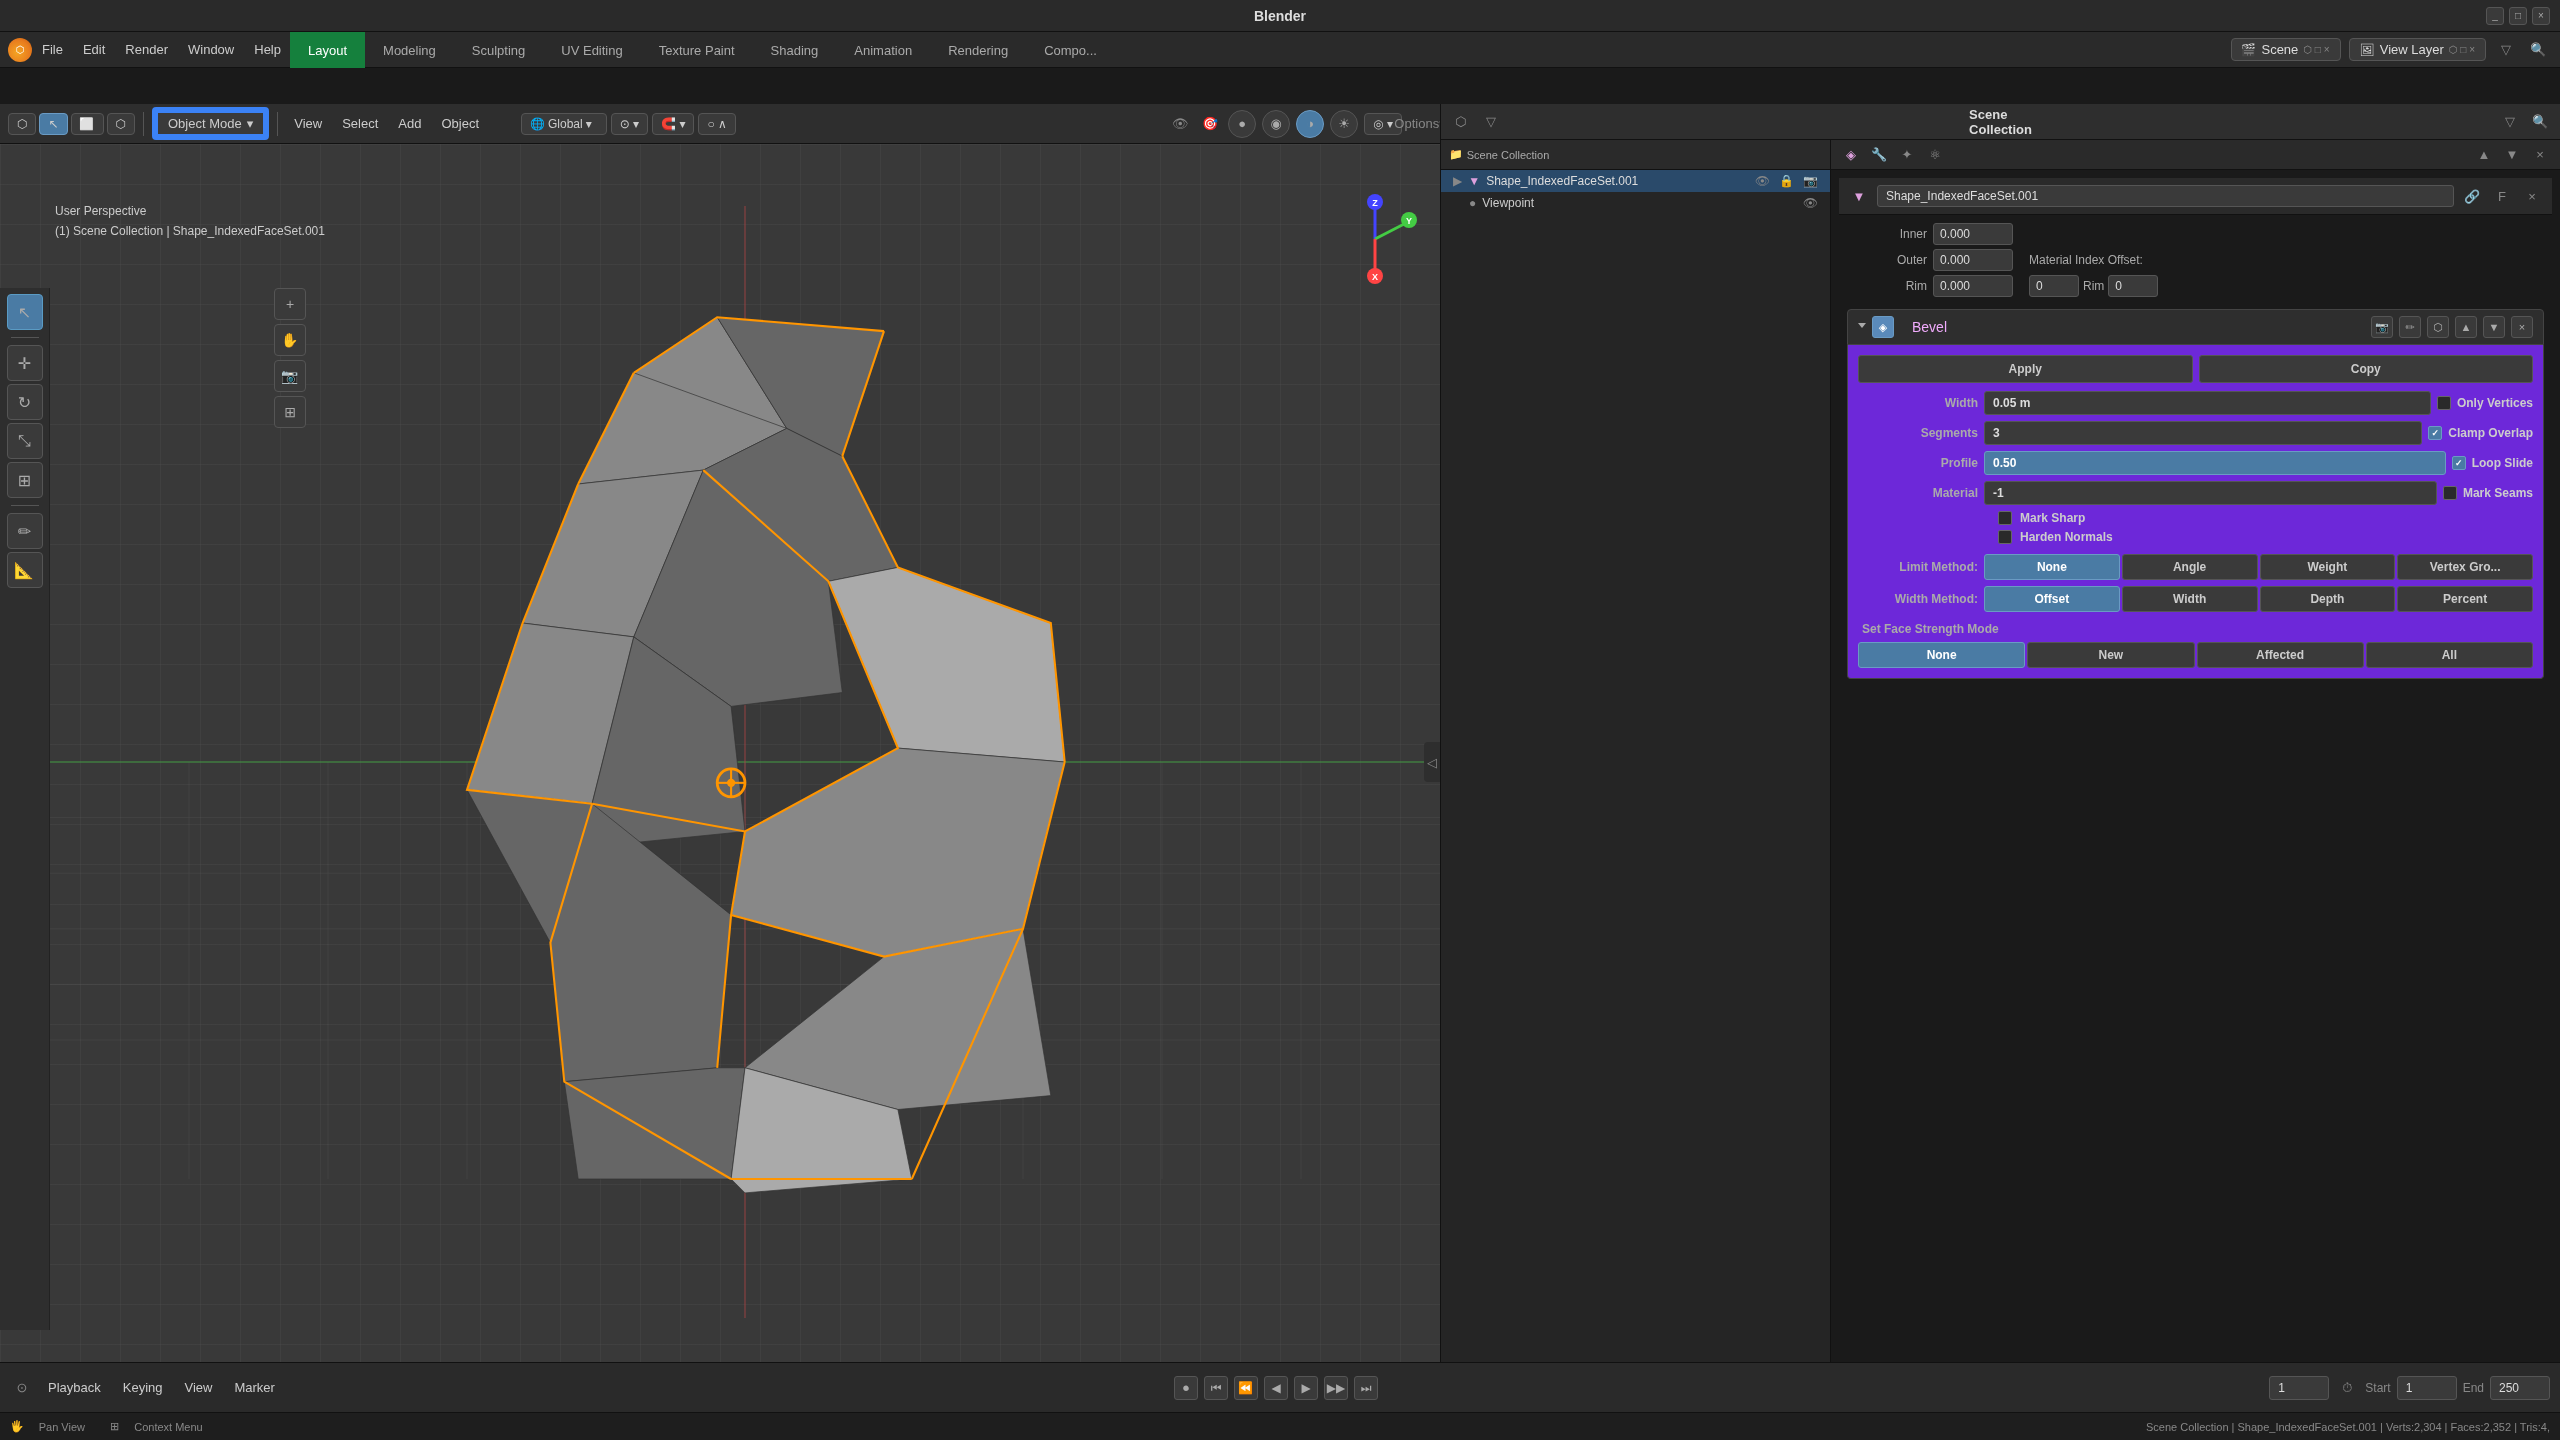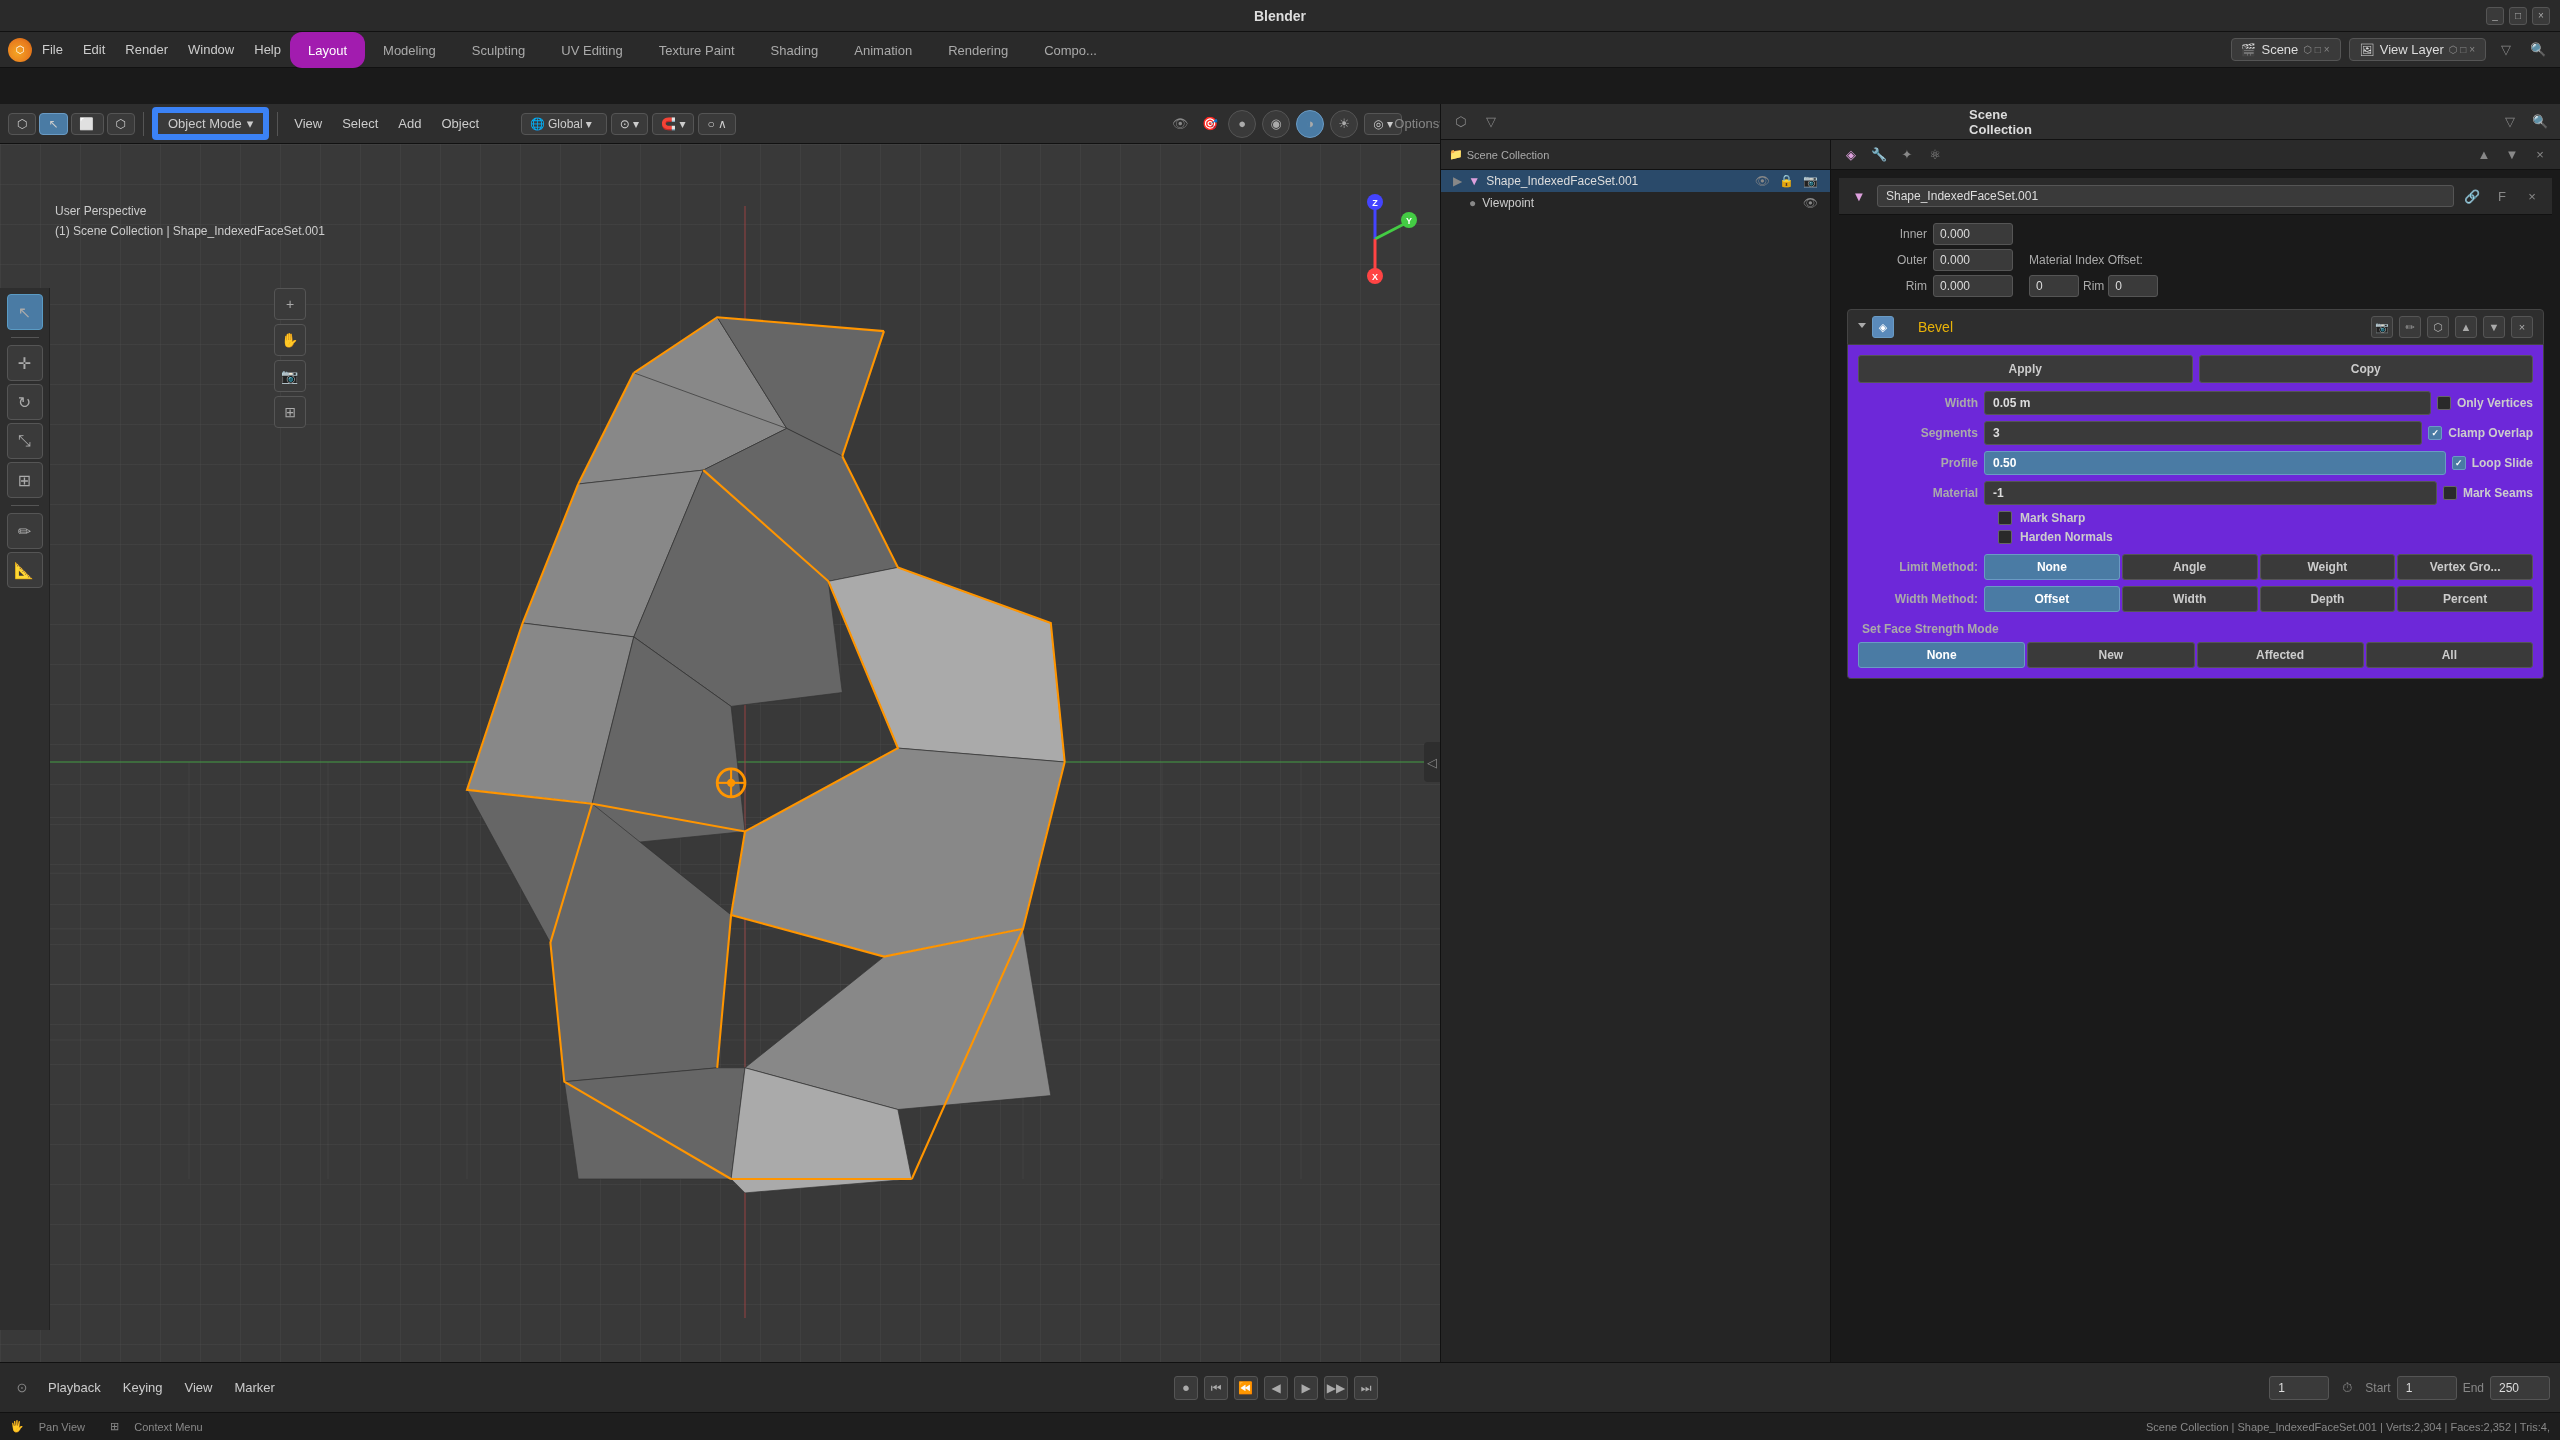--- a/index.html
+++ b/index.html
@@ -67,23 +67,22 @@
     }
     .workspace-tab {
       padding: 6px 18px;
       color: #aaa;
       cursor: pointer;
       font-size: 13px;
       height: 100%;
       display: flex; align-items: center;
     }
     .workspace-tab.active {
-      background: #a21caf;
+      background: #15803d;
       color: #fff;
-      border-radius: 12px;
     }
     .scene-label {
       background: #3a3a3a;
       border: 1px solid #555;
       border-radius: 4px;
       padding: 3px 10px;
       font-size: 13px;
       color: #ddd;
       display: flex; align-items: center; gap: 5px;
     }
@@ -875,21 +874,21 @@
                 <div class="ior-val" style="width:50px;">0</div>
               </div>
             </div>
           </div>
 
           <div style="padding:0 8px 8px;">
 
             <div class="modifier-header">
               <span class="collapse-triangle open"></span>
               <div class="mod-icon-btn" style="background:#5a8aba;border-color:#6a9bc4;color:#fff;">◈</div>
-              <span style="font-size:14px;color:#eab308;flex:1;margin-left:18px;">Bevel</span>
+              <span style="font-size:14px;color:#f0abfc;flex:1;margin-left:12px;">Bevel</span>
 
               <div class="mod-icon-btn">📷</div>
               <div class="mod-icon-btn">✏</div>
               <div class="mod-icon-btn">⬡</div>
               <div class="mod-icon-btn">▲</div>
               <div class="mod-icon-btn">▼</div>
               <div class="mod-icon-btn">×</div>
             </div>
 
             <div class="modifier-body">

